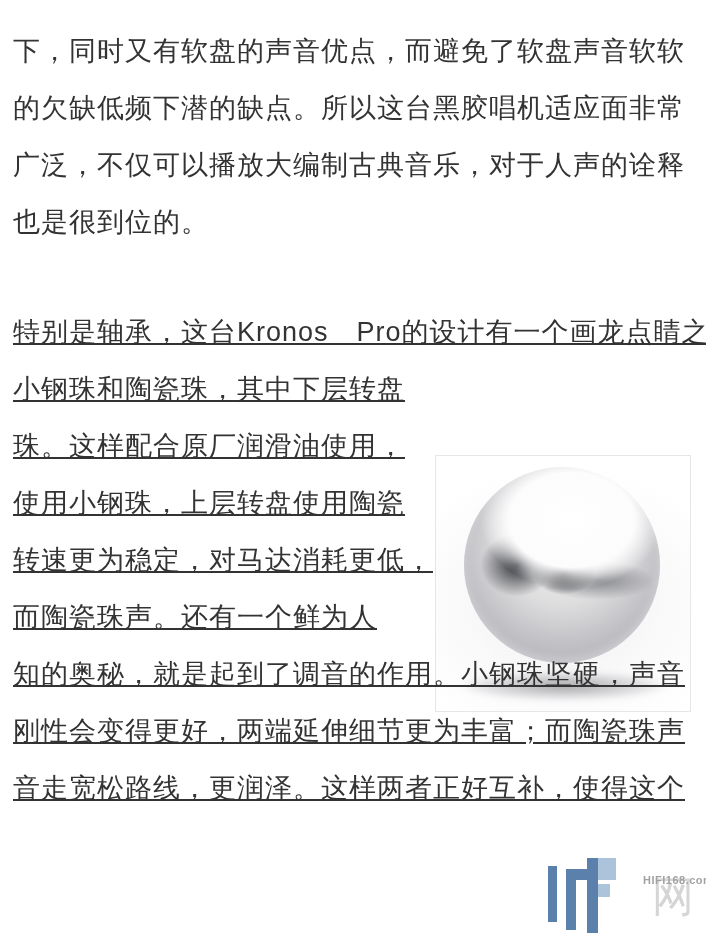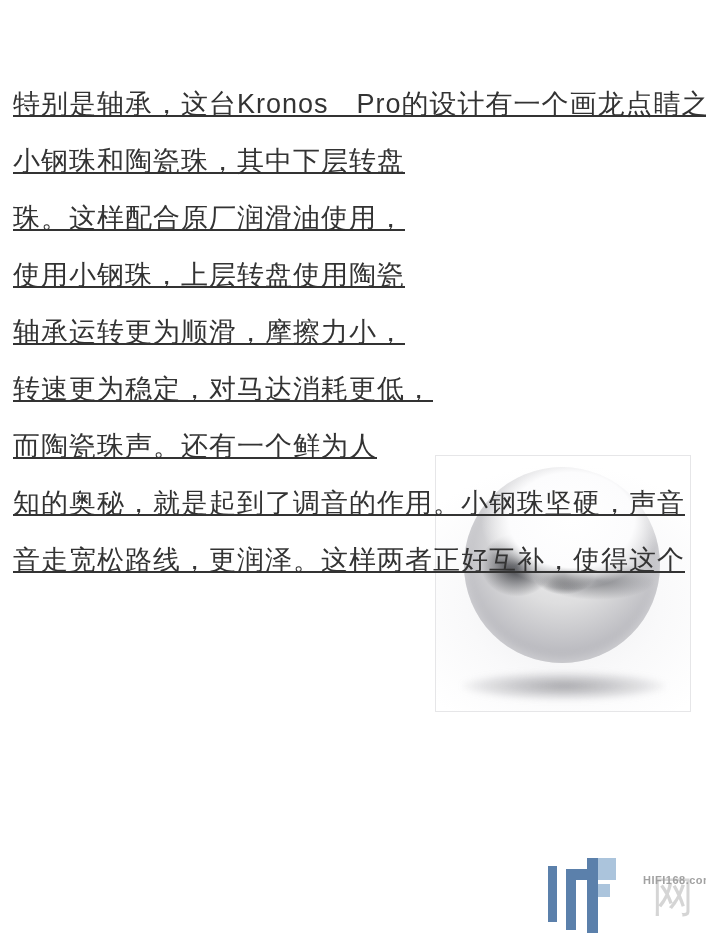--- a/index.html
+++ b/index.html
@@ -78,29 +78,35 @@
   .wm-glyph {
     position: absolute; left: 104px; top: 24px;
     font-size: 42px; line-height: 42px;
     color: var(--wm-glyph); font-weight: 400;
   }
 </style>
 </head>
 <body>
 
 <div class="article">
+  <div class="para">
+      <div class="line">下，同时又有软盘的声音优点，而避免了软盘声音软软</div>
+      <div class="line">的欠缺低频下潜的缺点。所以这台黑胶唱机适应面非常</div>
+      <div class="line">广泛，不仅可以播放大编制古典音乐，对于人声的诠释</div>
+      <div class="line">也是很到位的。</div>
+    </div>
   <div class="para para2">
       <div class="line">特别是轴承，这台Kronos　Pro的设计有一个画龙点睛之</div>
       <div class="line">小钢珠和陶瓷珠，其中下层转盘</div>
       <div class="line">珠。这样配合原厂润滑油使用，</div>
       <div class="line">使用小钢珠，上层转盘使用陶瓷</div>
-      <div class="line">轴承运转更为顺滑，摩擦力小，</div>
       <div class="line">转速更为稳定，对马达消耗更低，</div>
       <div class="line">而陶瓷珠声。还有一个鲜为人</div>
       <div class="line">知的奥秘，就是起到了调音的作用。小钢珠坚硬，声音</div>
+      <div class="line">刚性会变得更好，两端延伸细节更为丰富；而陶瓷珠声</div>
       <div class="line">音走宽松路线，更润泽。这样两者正好互补，使得这个</div>
     </div>
 </div>
 
 <figure class="photo">
   <div class="ball-shadow"></div>
   <div class="ball"></div>
 </figure>
 
 <div class="watermark">

